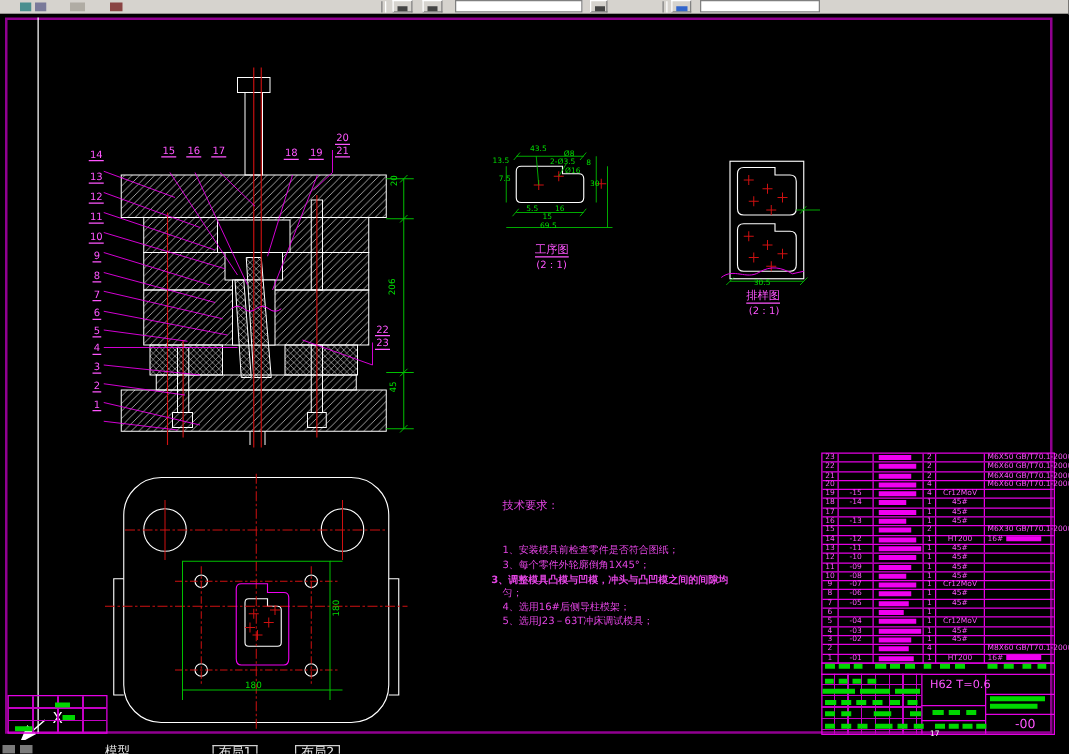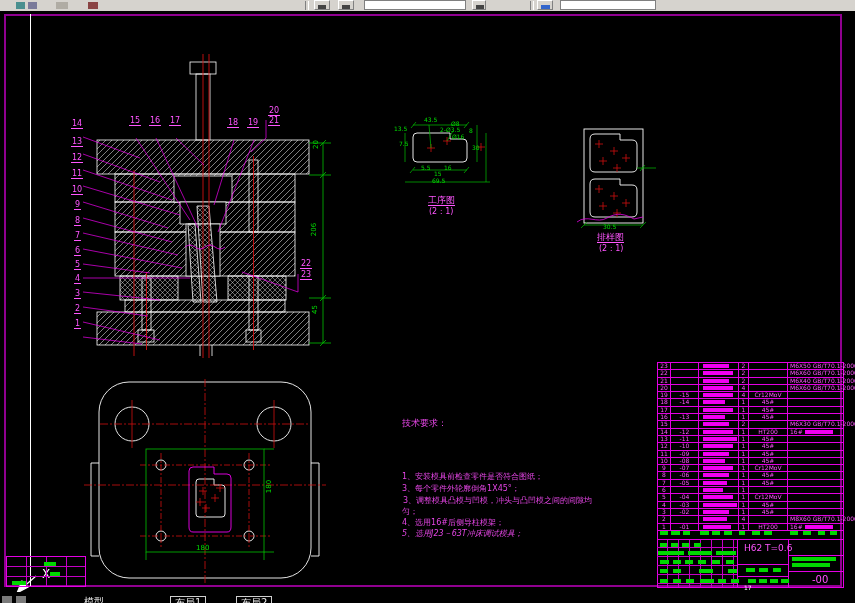--- a/index.html
+++ b/index.html
@@ -26,21 +26,21 @@
   .co{position:absolute;color:#ff55ff;font-size:8px;line-height:8px;padding:0 1px;
       border-bottom:1px solid #ff55ff;}
   .dim{position:absolute;color:#00dd00;font-size:7px;line-height:7px;white-space:nowrap;}
   .dim-s{position:absolute;color:#00dd00;font-size:6px;line-height:6px;white-space:nowrap;}
   .rot{transform:rotate(-90deg);}
   .view-label{position:absolute;color:#ff55ff;font-size:9px;line-height:9px;
               border-bottom:1px solid #ff55ff;white-space:nowrap;}
   .view-scale{position:absolute;color:#ff55ff;font-size:8px;line-height:9px;white-space:nowrap;}
   
   .tr-title{position:absolute;color:#e545e5;font-size:9px;line-height:10px;}
-  .tr-line{position:absolute;color:#e545e5;font-size:8px;line-height:10px;white-space:nowrap;margin-top:37px;}
+  .tr-line{position:absolute;color:#e545e5;font-size:8px;line-height:10px;white-space:nowrap;}
   
   .bom{position:absolute;left:657px;top:362px;width:187px;height:169px;
        border:1px solid #e400e4;box-sizing:border-box;}
   .bom-row{display:flex;height:7.3px;box-sizing:border-box;border-bottom:1px solid #e400e4;}
   .bom-row:last-child{border-bottom:none;}
   .bc{flex:none;box-sizing:border-box;border-right:1px solid #e400e4;color:#ff55ff;
       font-size:6px;line-height:6px;overflow:visible;white-space:nowrap;text-align:center;}
   .bc-no{width:13px;}.bc-code{width:28px;}.bc-name{width:40px;text-align:left;}
   .bc-qty{width:10px;}.bc-mat{width:39px;}.bc-rem{width:55px;border-right:none;text-align:left;padding-left:2px;}
   .name-blk{display:inline-block;height:4px;margin:1px 0 0 4px;background:#f000f0;}
@@ -305,27 +305,27 @@
 <span class="dim-s" style="position: absolute; left: 603px; top: 224px;">30.5</span>
 
 <span class="dim" style="position: absolute; left: 196px; top: 545px;">180</span>
 <span class="dim rot" style="position: absolute; left: 263px; top: 483px;">180</span>
 
 <span class="view-label" style="left:428px;top:196px;">工序图</span>
 <span class="view-scale" style="left:429px;top:207px;">(2：1)</span>
 <span class="view-label" style="left:597px;top:233px;">排样图</span>
 <span class="view-scale" style="left:599px;top:244px;">(2：1)</span>
 
-<span class="tr-title" style="left:402px;top:418px;">技术要求：</span>
+<span class="tr-title" style="left:402px;top:400px;">技术要求：</span>
 <span class="tr-line" style="position: absolute; left: 402px; top: 435px;">1、安装模具前检查零件是否符合图纸；</span>
 <span class="tr-line" style="position: absolute; left: 402px; top: 447px;">3、每个零件外轮廓倒角1X45°；</span>
-<span class="tr-line" style="position: absolute; left: 403px; top: 459px;">3、调整模具凸模与凹模，冲头与凸凹模之间的间隙均</span>
+<span class="tr-line" style="position: absolute; left: 393px; top: 459px; font-weight: bold;">3、调整模具凸模与凹模，冲头与凸凹模之间的间隙均</span>
 <span class="tr-line" style="position: absolute; left: 402px; top: 470px;">匀；</span>
 <span class="tr-line" style="position: absolute; left: 402px; top: 481px;">4、选用16#后侧导柱模架；</span>
-<span class="tr-line" style="position: absolute; left: 402px; top: 492px; font-style: italic;">5、选用J23－63T冲床调试模具；</span>
+<span class="tr-line" style="position: absolute; left: 402px; top: 492px;">5、选用J23－63T冲床调试模具；</span>
 
 <div class="bom">
   <div class="bom-row">
       <div class="bc bc-no">23</div>
       <div class="bc bc-code"></div>
       <div class="bc bc-name"><span class="name-blk" style="width: 26px;"></span></div>
       <div class="bc bc-qty">2</div>
       <div class="bc bc-mat"></div>
       <div class="bc bc-rem"><span>M6X50 GB/T70.1-2000</span><span class="rem-blk"></span></div>
     </div>

